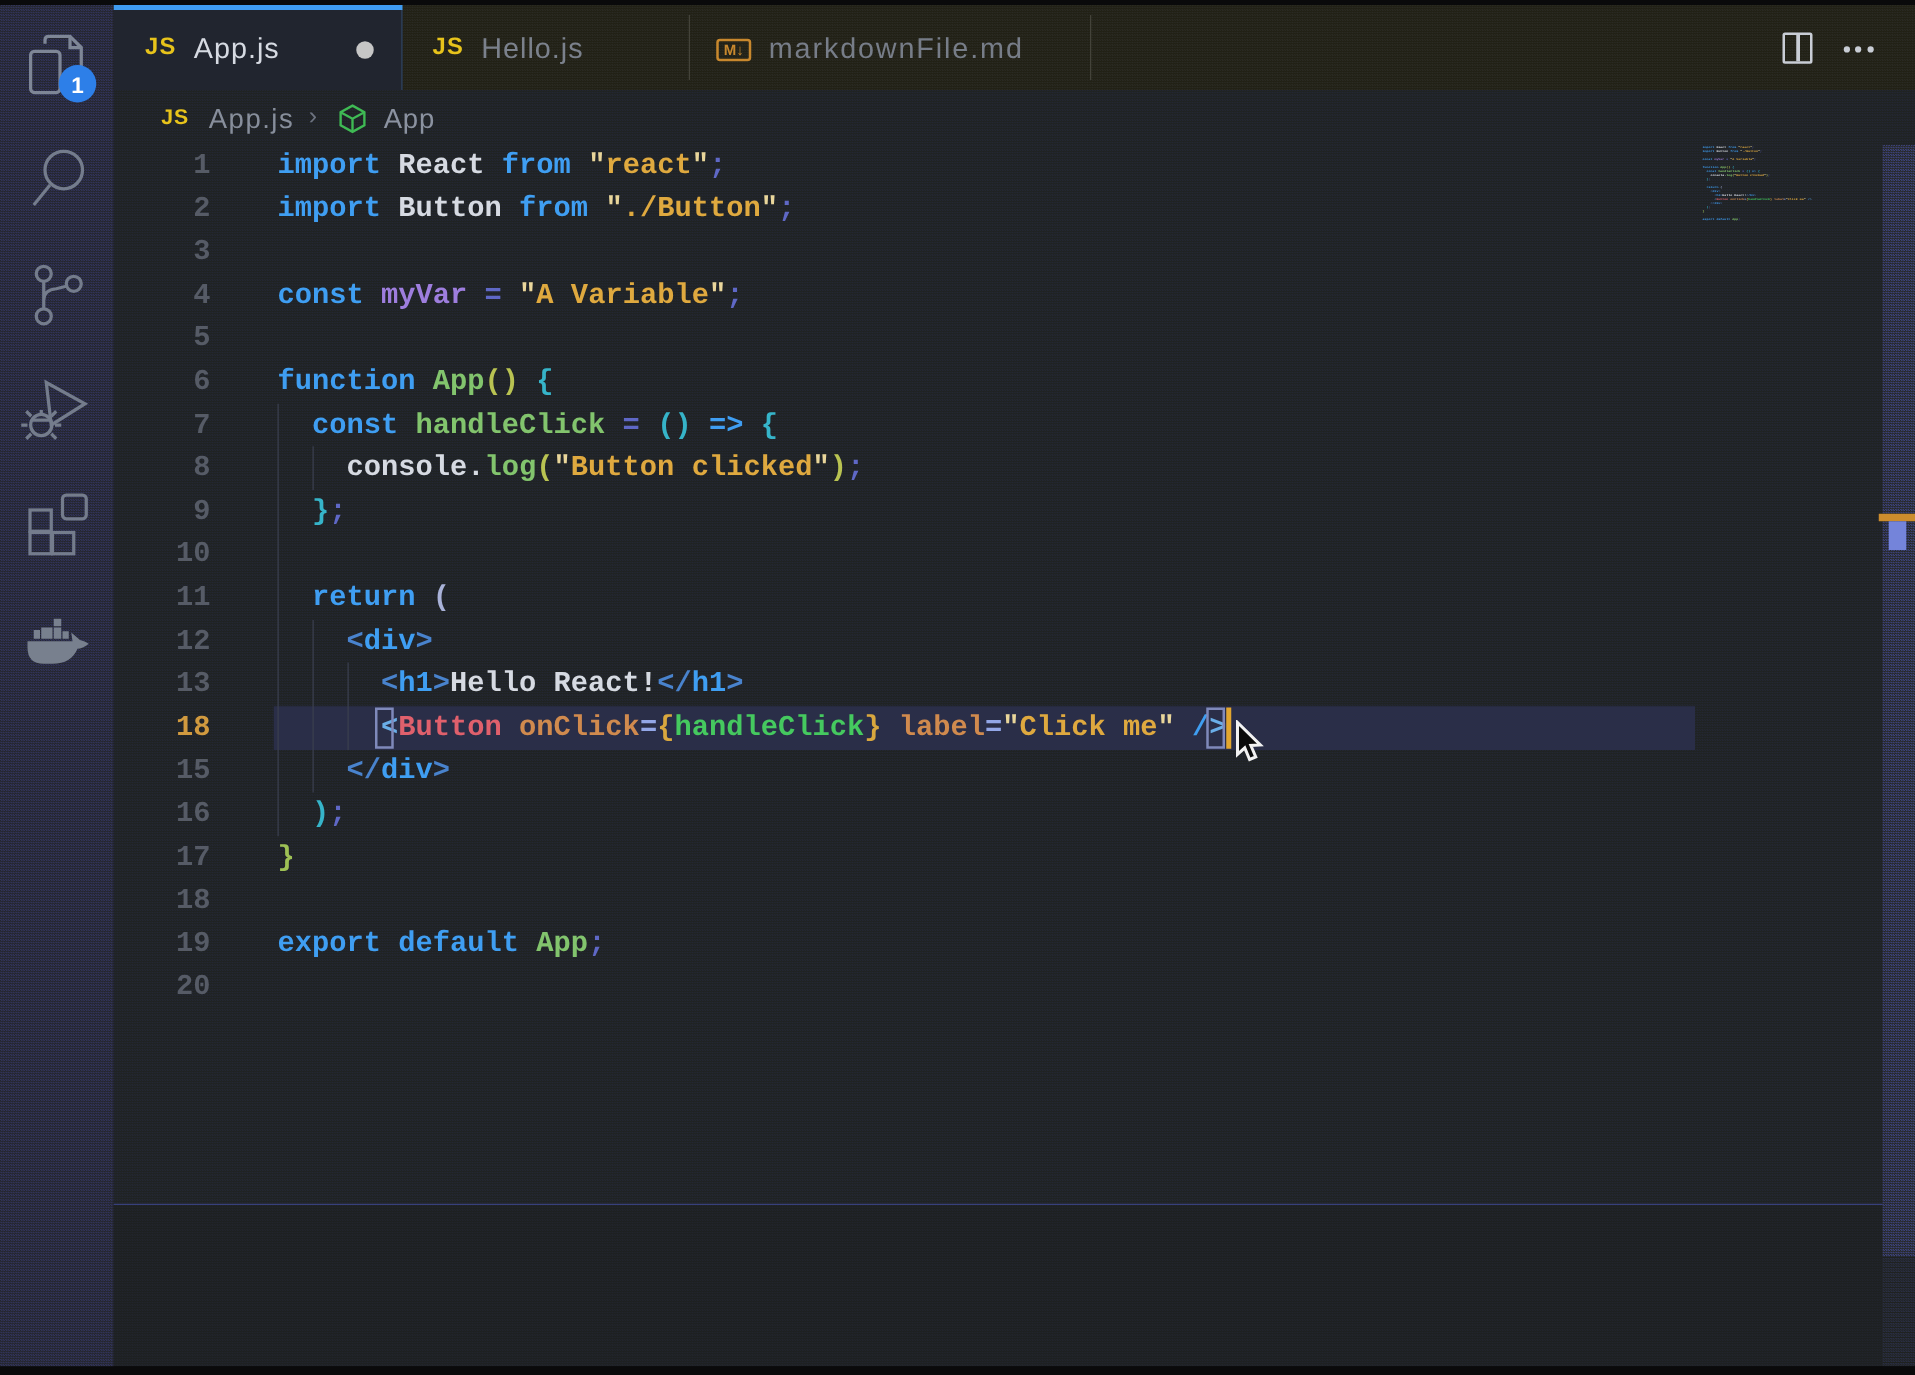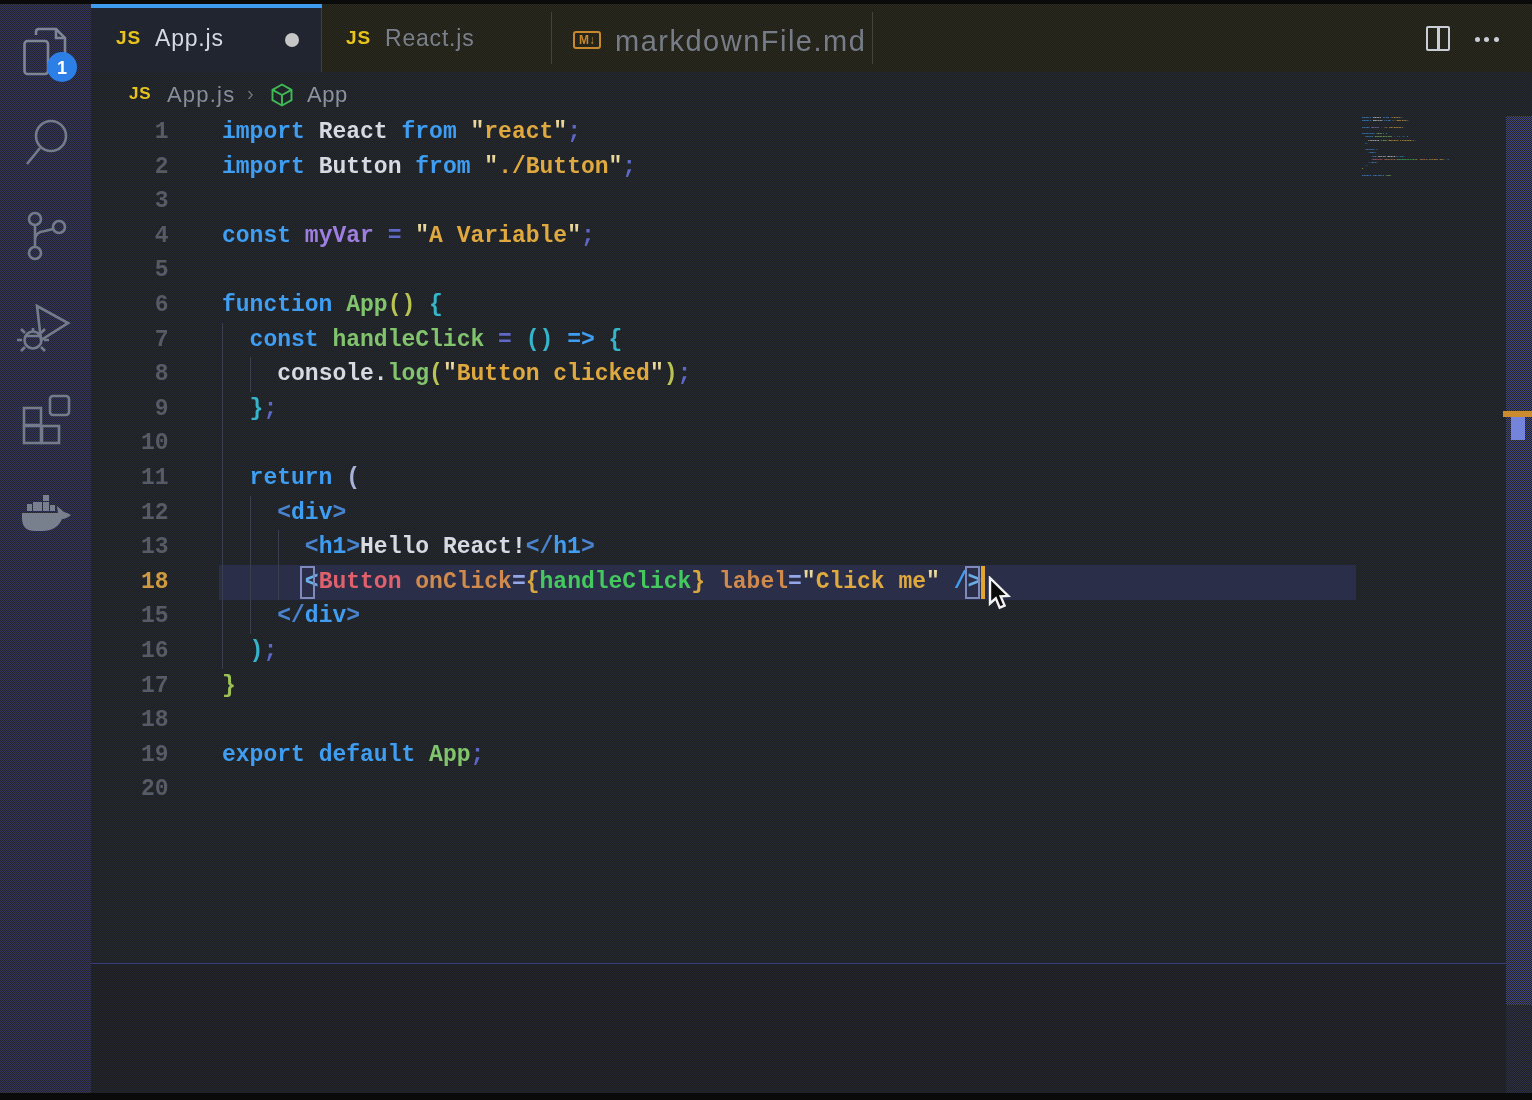--- a/index.html
+++ b/index.html
@@ -25,24 +25,24 @@
 <div class="abs" style="left:321px;top:8px;width:1px;height:64px;background:#2e425e;"></div>
 
 <div class="abs" style="left:551px;top:12px;width:1px;height:52px;background:#44433a;"></div>
 <div class="abs" style="left:872px;top:12px;width:1px;height:52px;background:#44433a;"></div>
 
 <div class="abs" style="left:116px;top:27px;font-weight:bold;font-size:19px;letter-spacing:1px;color:#e7c31b;">JS</div>
 <div class="abs" style="left:155px;top:25px;font-size:23px;letter-spacing:0.8px;color:#d6dae2;">App.js</div>
 <div class="abs" style="left:285px;top:33px;width:14px;height:14px;border-radius:50%;background:#c6c6c6;"></div>
 
 <div class="abs" style="left:346px;top:27px;font-weight:bold;font-size:19px;letter-spacing:1px;color:#e7c31b;">JS</div>
-<div class="abs" style="left:385px;top:25px;font-size:23px;letter-spacing:0.8px;color:#7b818c;">React.js</div>
+<div class="abs" style="left:385px;top:25px;font-size:23px;letter-spacing:0.8px;color:#7b818c;">Hello.js</div>
 
 <div class="abs" style="left:573px;top:31px;width:28px;height:18px;border:2px solid #c8882e;border-radius:3px;color:#c8882e;font-size:12px;font-weight:bold;text-align:center;line-height:14px;">M↓</div>
-<div class="abs" style="left:615px;top:25px;font-size:29px;letter-spacing:1.5px;color:#777d88;">markdownFile.md</div>
+<div class="abs" style="left:615px;top:25px;font-size:23px;letter-spacing:1.5px;color:#777d88;">markdownFile.md</div>
 
 <div class="abs" style="left:1426px;top:26px;width:24px;height:25px;border:2.5px solid #c9cdd5;border-radius:2px;"></div>
 <div class="abs" style="left:1437px;top:28px;width:2.5px;height:21px;background:#c9cdd5;"></div>
 <div class="abs" style="left:1475px;top:37px;width:5px;height:5px;border-radius:50%;background:#c9cdd5;"></div>
 <div class="abs" style="left:1484px;top:37px;width:5px;height:5px;border-radius:50%;background:#c9cdd5;"></div>
 <div class="abs" style="left:1494px;top:37px;width:5px;height:5px;border-radius:50%;background:#c9cdd5;"></div>
 
 <div class="abs" style="left:91px;top:72px;width:1441px;height:1021px;background:conic-gradient(#232734 0 25%, #1f221f 0 50%, #232734 0 75%, #1f221f 0) 0 0/2px 2px;"></div>
 <div class="abs" style="left:91px;top:964px;width:1441px;height:129px;background:conic-gradient(#21242e 0 25%, #1d201e 0 50%, #21242e 0 75%, #1d201e 0) 0 0/2px 2px;"></div>
 <div class="abs" style="left:91px;top:963px;width:1441px;height:1px;background:#38407c;"></div>

